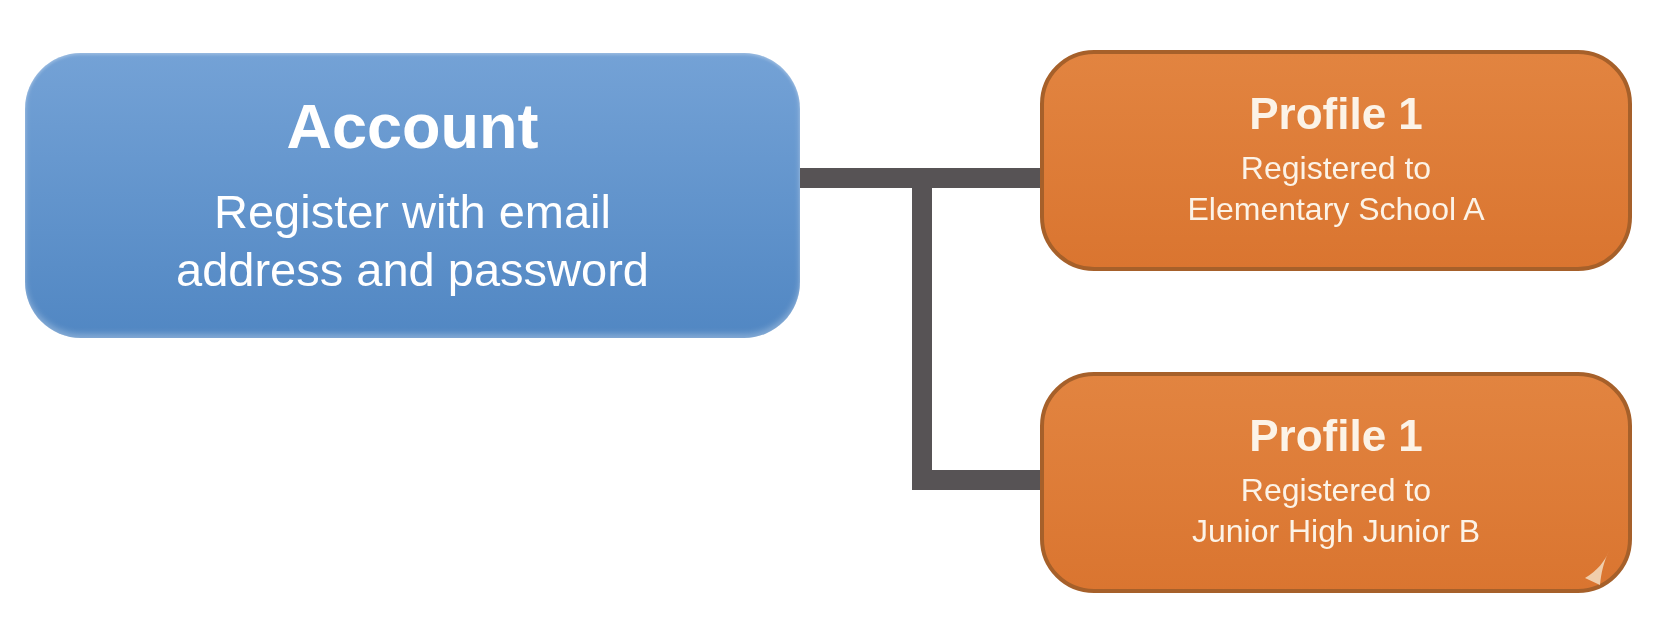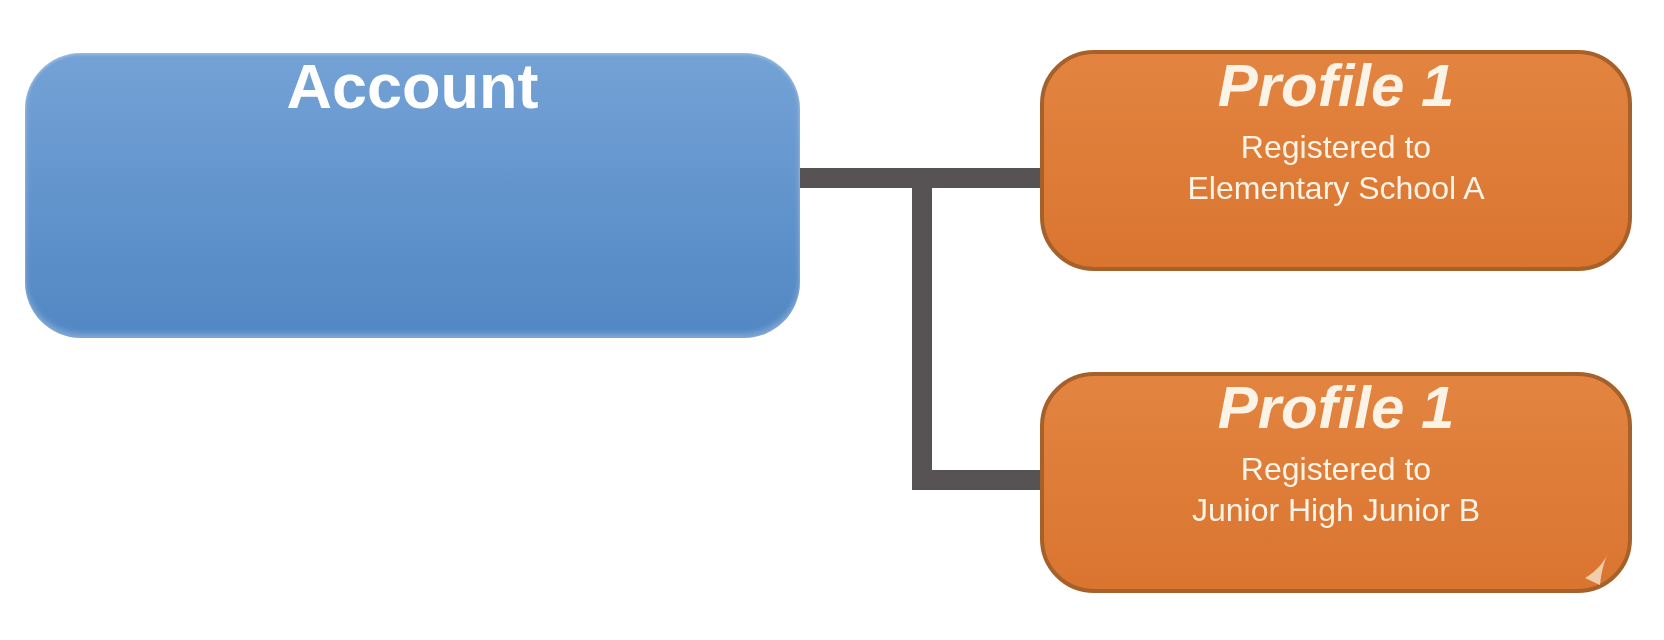--- a/index.html
+++ b/index.html
@@ -14,20 +14,21 @@
     height: 640px;
     background: var(--background, #ffffff);
     overflow: hidden;
   }
   .box {
     position: absolute;
     box-sizing: border-box;
     display: flex;
     flex-direction: column;
     align-items: center;
+    justify-content: center;
     text-align: center;
   }
   .account-box {
     left: 25px;
     top: 53px;
     width: 775px;
     height: 285px;
     border-radius: 56px;
     background: linear-gradient(180deg, var(--account-fill-top) 0%, var(--account-fill-bottom) 100%);
     box-shadow: inset 0 -4px 6px rgba(255,255,255,0.30), inset 0 2px 3px rgba(255,255,255,0.25);
@@ -49,24 +50,23 @@
     height: 221px;
     border-radius: 54px;
     border: 4px solid var(--profile-border);
     background: linear-gradient(180deg, var(--profile-fill-top) 0%, var(--profile-fill-bottom) 100%);
     color: var(--profile-text);
     gap: 10px;
   }
   .profile1-box { left: 1040px; top: 50px; }
   .profile2-box { left: 1040px; top: 372px; }
   .profile-box .box-title {
-    font-size: 60px;
+    font-size: 44px;
     font-weight: 700;
     line-height: 1.05;
-    font-style: italic;
   }
   .profile-box .box-sub {
     font-size: 32px;
     font-weight: 400;
     line-height: 1.28;
   }
   .connector {
     position: absolute;
     background: var(--connector);
   }
@@ -83,20 +83,24 @@
     opacity: 0.9;
   }
 </style>
 </head>
 <body>
 
 <div class="canvas">
 
   <div class="box account-box">
     <div class="box-title">Account</div>
+    <div class="box-sub">
+      <div>Register with email</div>
+      <div>address and password</div>
+    </div>
   </div>
 
   <div class="connector connector-h1"></div>
   <div class="connector connector-v"></div>
   <div class="connector connector-h2"></div>
 
   <div class="box profile-box profile1-box">
     <div class="box-title">Profile 1</div>
     <div class="box-sub">
       <div>Registered to</div>

